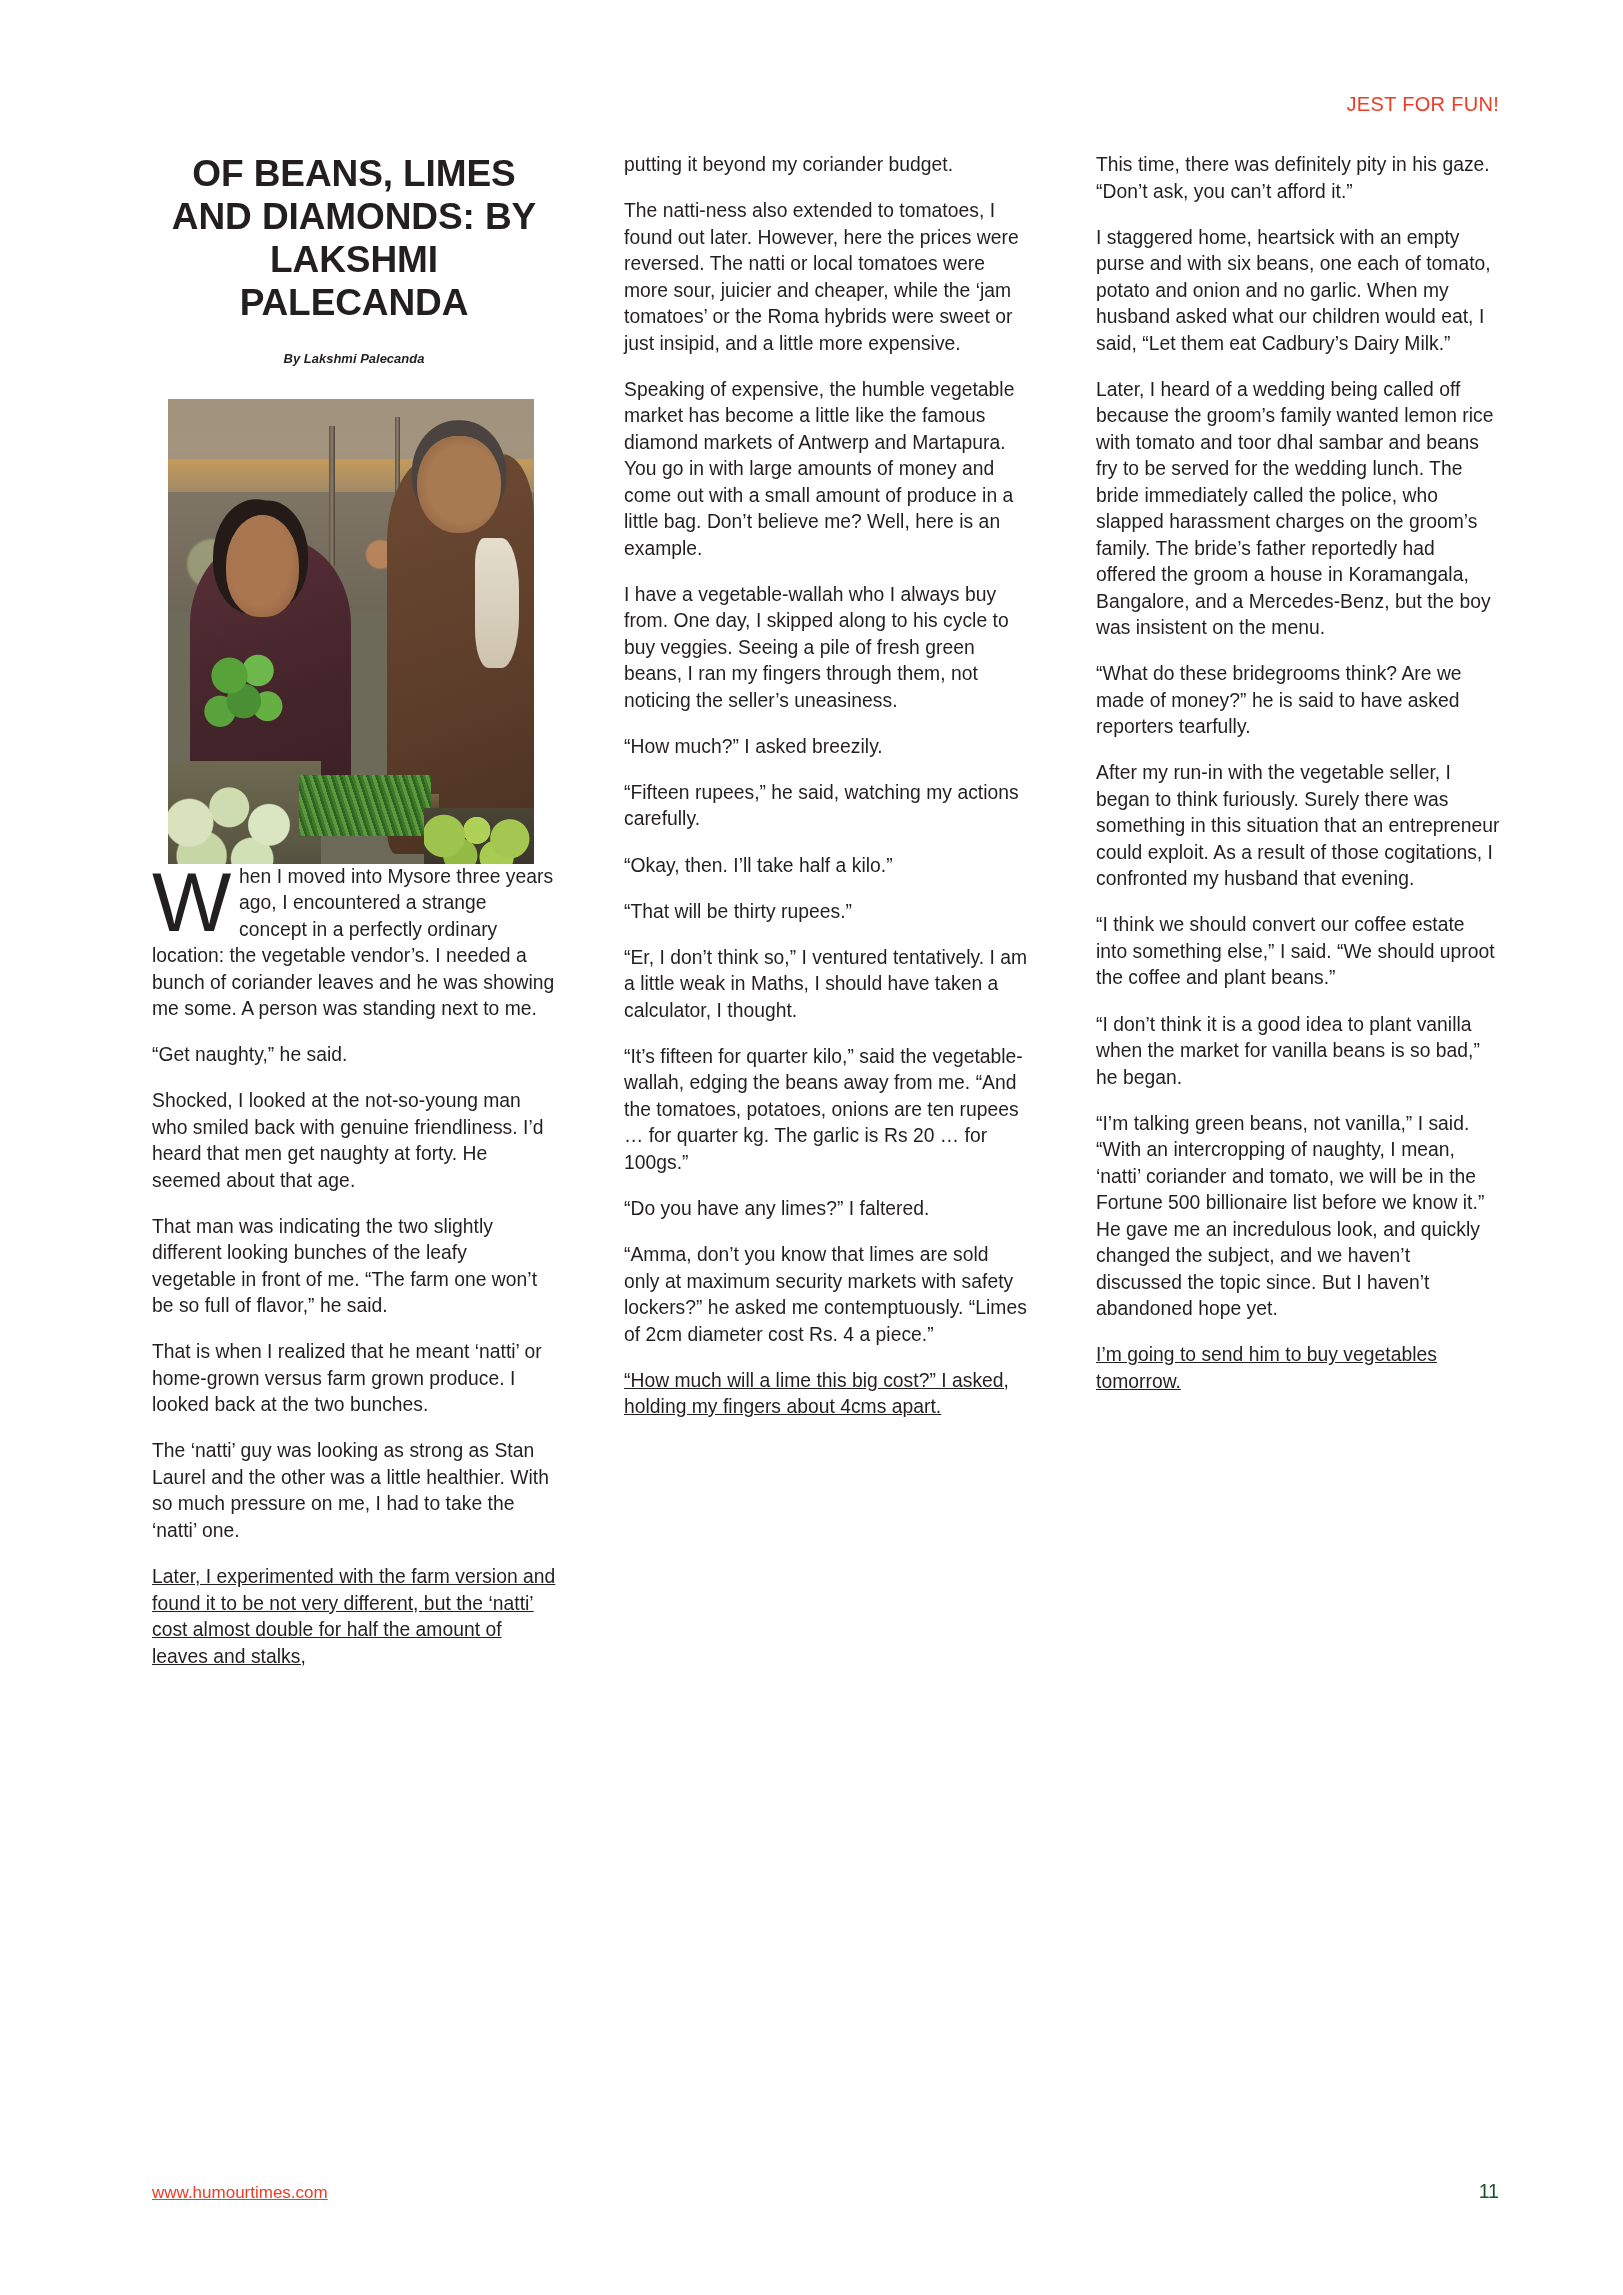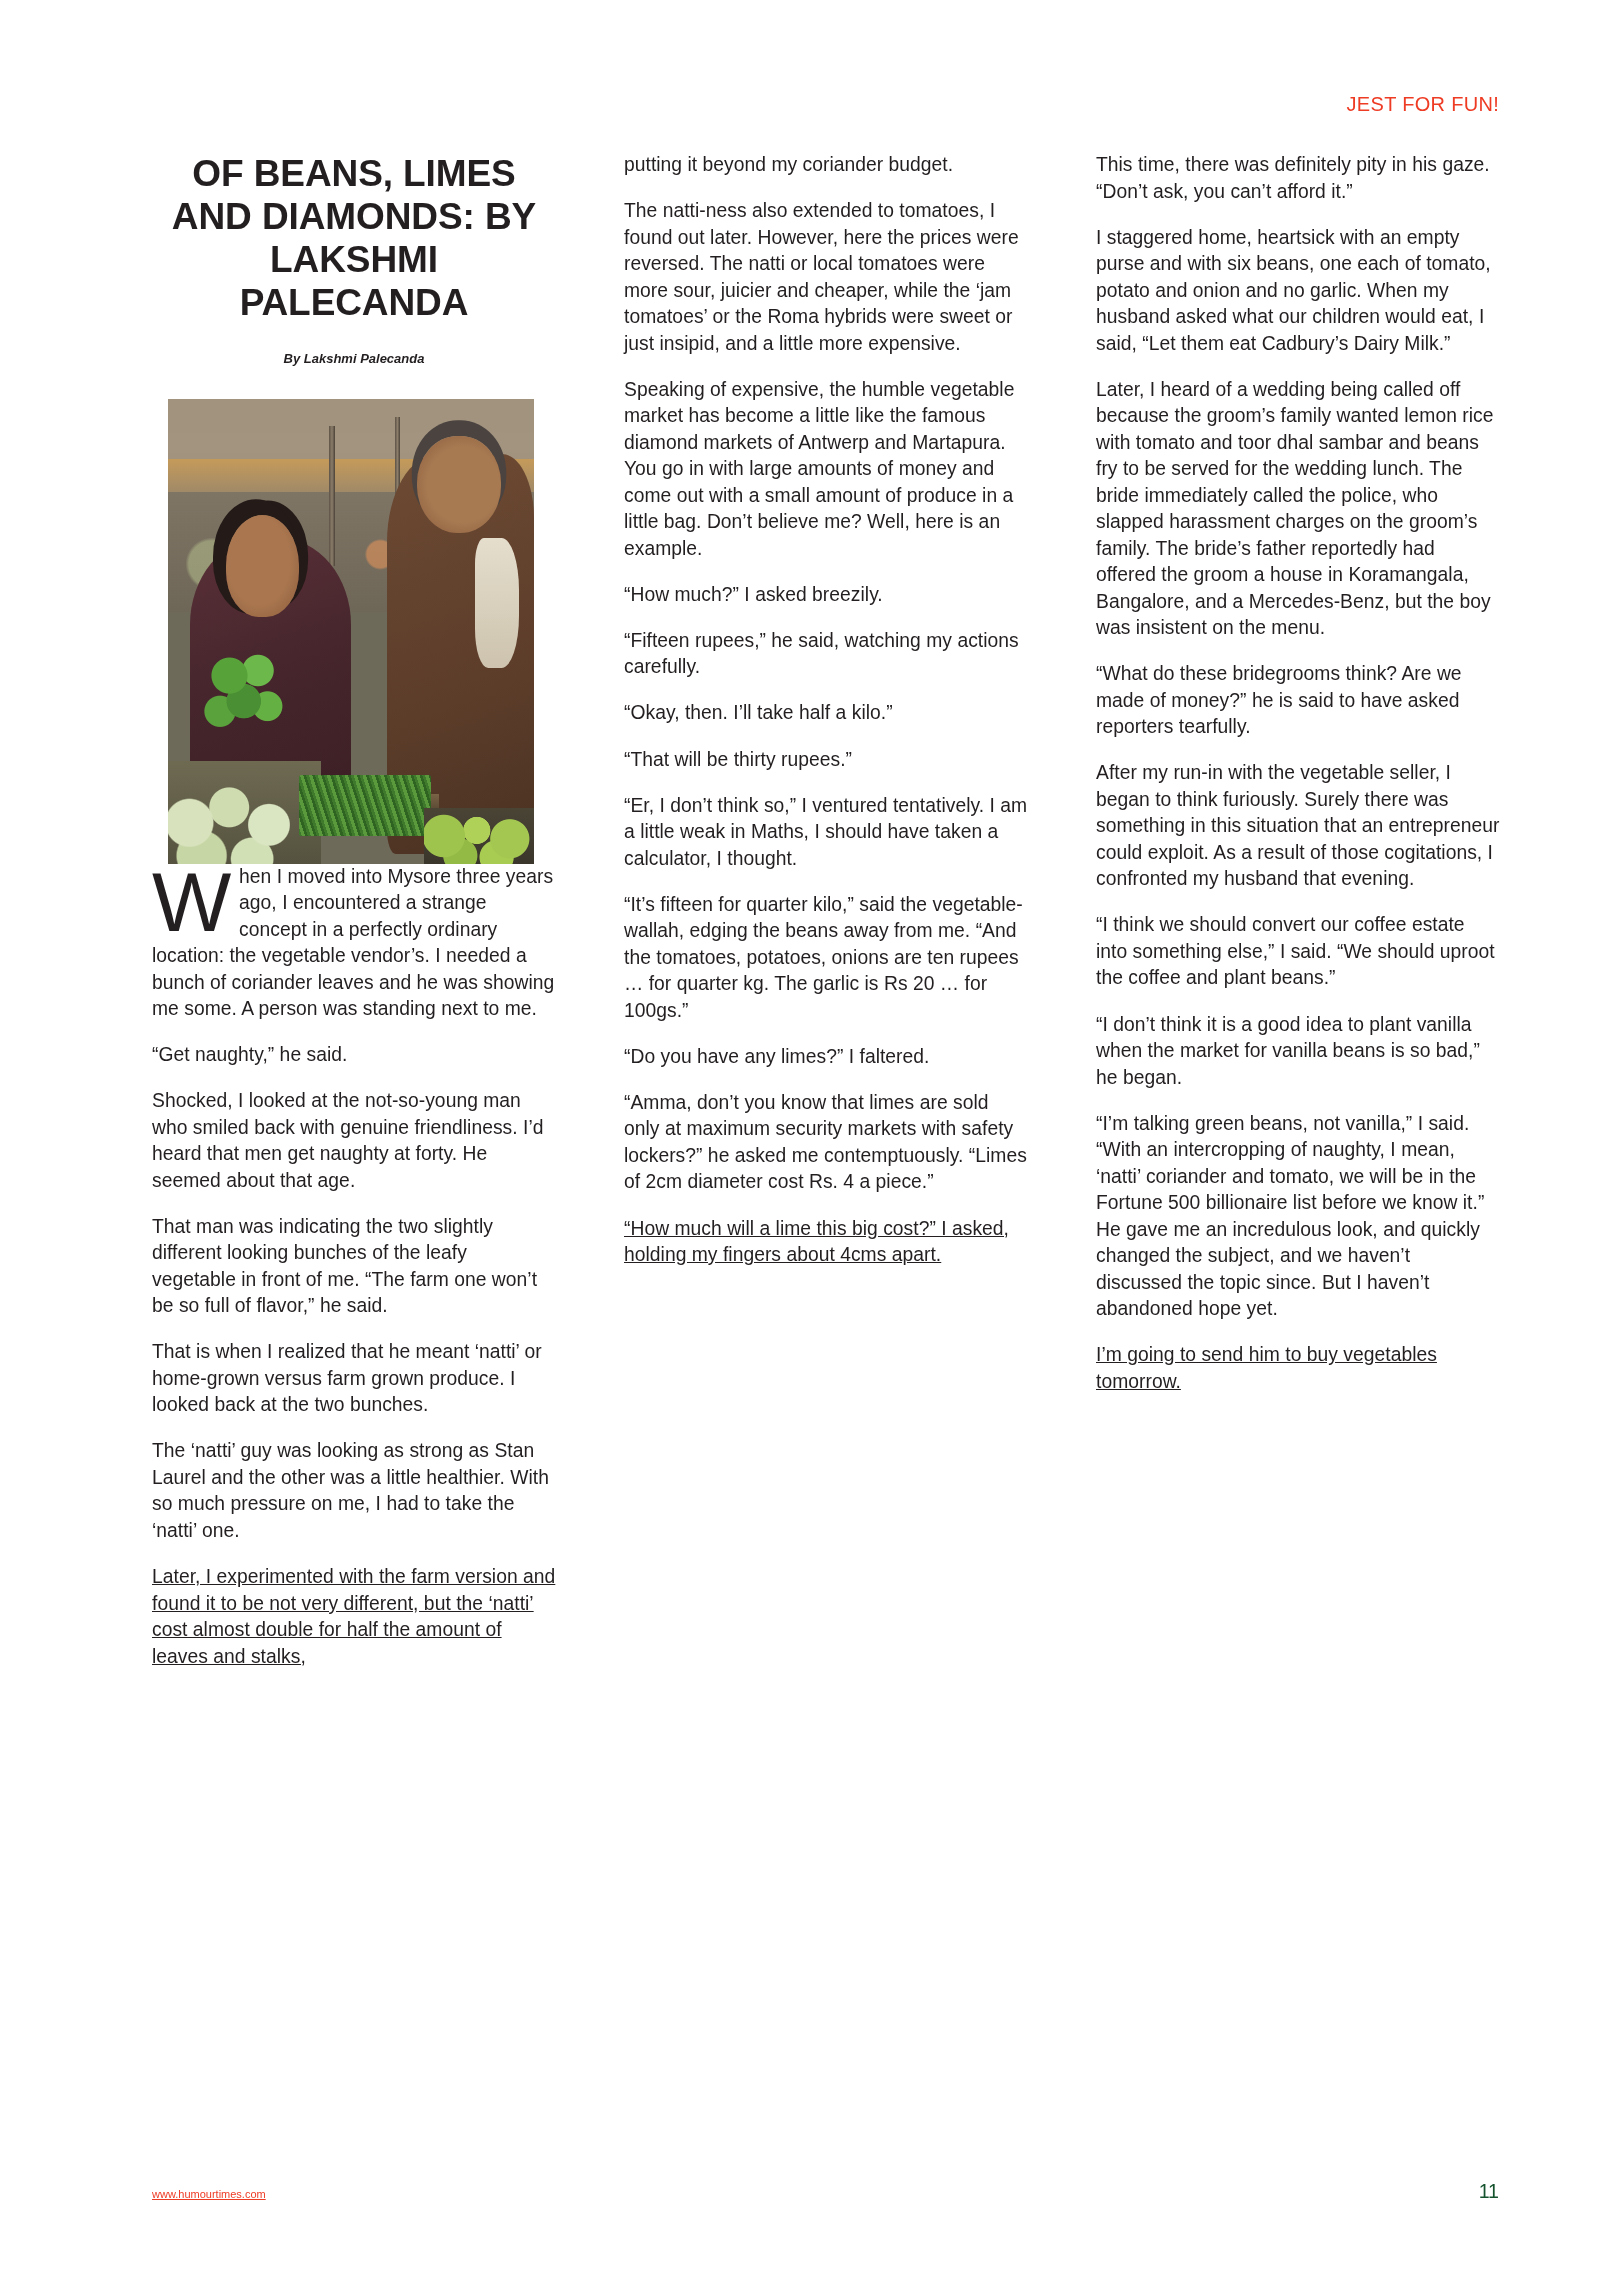--- a/index.html
+++ b/index.html
@@ -206,21 +206,21 @@
   .footer {
     position: absolute;
     left: 152px;
     right: 124px;
     bottom: 92px;
     display: flex;
     align-items: baseline;
     justify-content: space-between;
   }
   .footer-link {
-    font-size: 11px;
+    font-size: 17px;
     color: #ee3b24;
     text-decoration: underline;
     font-family: "Liberation Sans", sans-serif;
     margin-top: 16px;
   }
   .footer-page {
     font-size: 19.6px;
     color: #14532d;
     font-family: "Liberation Sans", sans-serif;
   }
@@ -267,20 +267,21 @@
       <p class="body">That man was indicating the two slightly different looking bunches of the leafy vegetable in front of me. “The farm one won’t be so full of flavor,” he said.</p>
       <p class="body">That is when I realized that he meant ‘natti’ or home-grown versus farm grown produce. I looked back at the two bunches.</p>
       <p class="body">The ‘natti’ guy was looking as strong as Stan Laurel and the other was a little healthier. With so much pressure on me, I had to take the ‘natti’ one.</p>
       <p class="body">Later, I experimented with the farm version and found it to be not very different, but the ‘natti’ cost almost double for half the amount of leaves and stalks,</p>
     </div>
 
     <div class="col">
       <p class="body">putting it beyond my coriander budget.</p>
       <p class="body">The natti-ness also extended to tomatoes, I found out later. However, here the prices were reversed. The natti or local tomatoes were more sour, juicier and cheaper, while the ‘jam tomatoes’ or the Roma hybrids were sweet or just insipid, and a little more expensive.</p>
       <p class="body">Speaking of expensive, the humble vegetable market has become a little like the famous diamond markets of Antwerp and Martapura. You go in with large amounts of money and come out with a small amount of produce in a little bag. Don’t believe me? Well, here is an example.</p>
+      <p class="body">I have a vegetable-wallah who I always buy from. One day, I skipped along to his cycle to buy veggies. Seeing a pile of fresh green beans, I ran my fingers through them, not noticing the seller’s uneasiness.</p>
       <p class="body">“How much?” I asked breezily.</p>
       <p class="body">“Fifteen rupees,” he said, watching my actions carefully.</p>
       <p class="body">“Okay, then. I’ll take half a kilo.”</p>
       <p class="body">“That will be thirty rupees.”</p>
       <p class="body">“Er, I don’t think so,” I ventured tentatively. I am a little weak in Maths, I should have taken a calculator, I thought.</p>
       <p class="body">“It’s fifteen for quarter kilo,” said the vegetable-wallah, edging the beans away from me. “And the tomatoes, potatoes, onions are ten rupees … for quarter kg. The garlic is Rs 20 … for 100gs.”</p>
       <p class="body">“Do you have any limes?” I faltered.</p>
       <p class="body">“Amma, don’t you know that limes are sold only at maximum security markets with safety lockers?” he asked me contemptuously. “Limes of 2cm diameter cost Rs. 4 a piece.”</p>
       <p class="body">“How much will a lime this big cost?” I asked, holding my fingers about 4cms apart.</p>
     </div>

